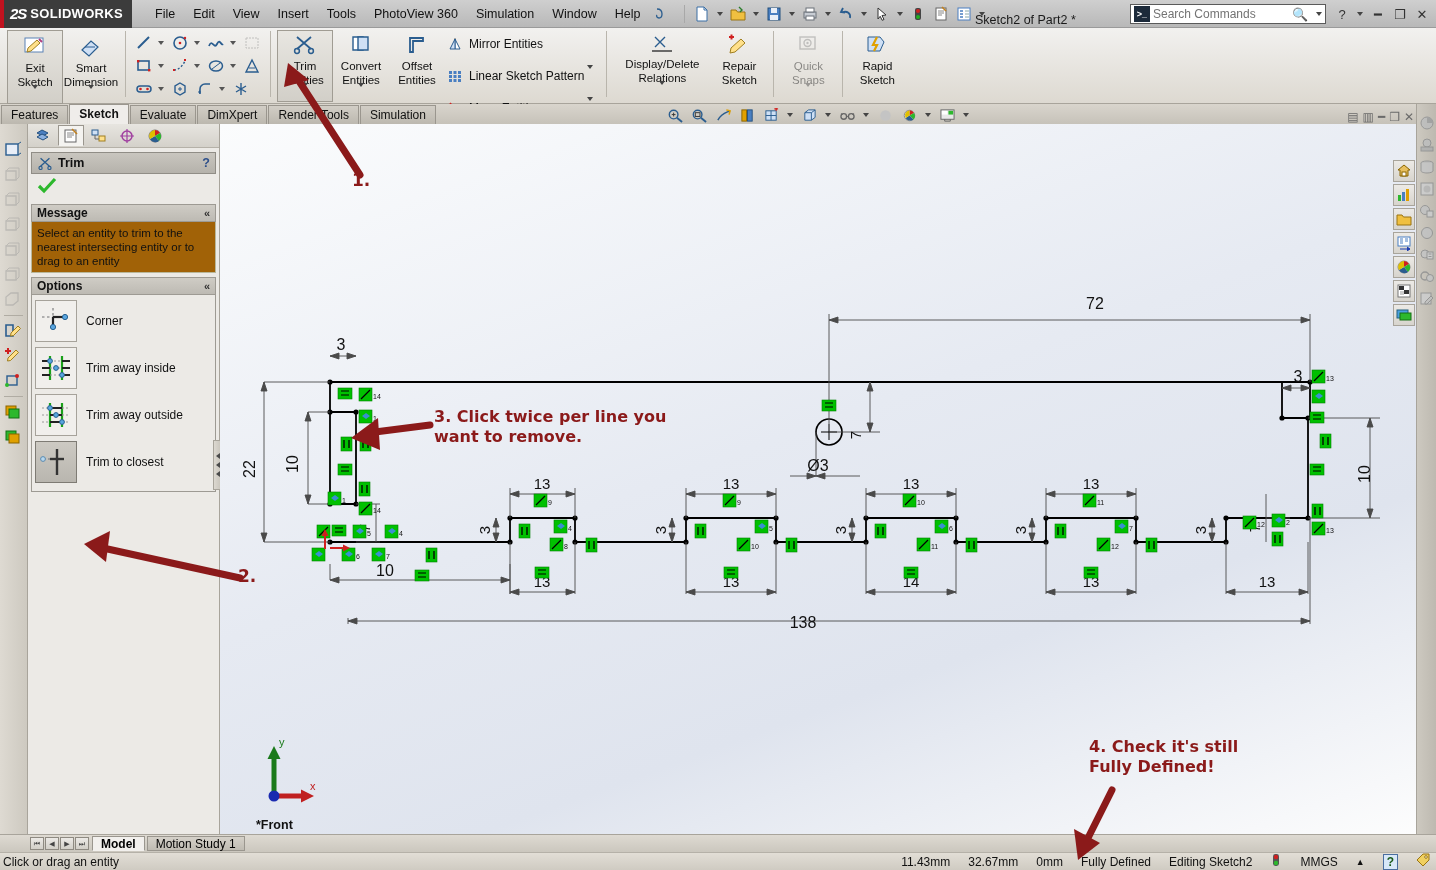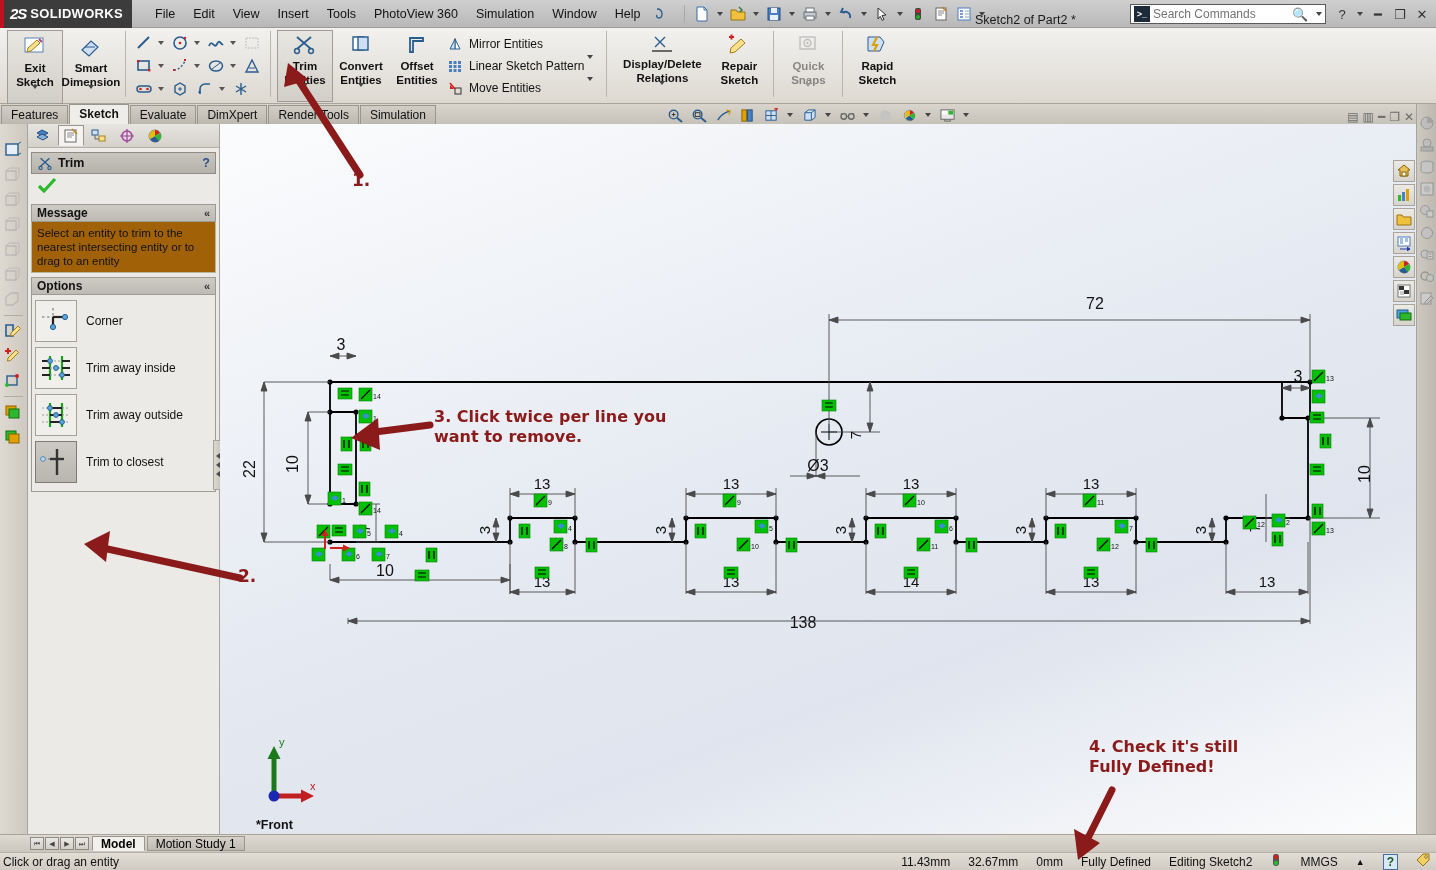--- a/index.html
+++ b/index.html
@@ -52,27 +52,27 @@
     border-bottom:1px solid #a8a49b;
     display:flex; align-items:flex-start; padding-left:4px;
   }
   .rgroup{display:flex;align-items:flex-start;height:76px;padding:2px 3px;}
   .rsep{width:1px;height:66px;background:#b9b5ac;margin:3px 3px;}
   .bigbtn{
     width:56px;min-height:56px;display:flex;flex-direction:column;align-items:center;
     padding-top:3px;cursor:default;border:1px solid transparent;
   }
   .bigbtn.sel{background:linear-gradient(#e8e6e1,#d2cfc8);border:1px solid #a09c93;}
-  .bigbtn .lbl{font-size:11.5px;line-height:12px;text-align:center;color:#111;margin-top:2px;font-weight:bold;}
+  .bigbtn .lbl{font-size:11.5px;line-height:12px;text-align:center;color:#111;margin-top:2px;}
   .bigbtn .dd{margin-top:1px;}
   .gridbtns{display:flex;flex-direction:column;gap:1px;padding-top:2px;}
   .grow{display:flex;align-items:center;gap:1px;}
   .sbtn{width:24px;height:22px;display:flex;align-items:center;justify-content:center;border:1px solid transparent;cursor:default;}
   .minicaret{width:0;height:0;border-left:3px solid transparent;border-right:3px solid transparent;border-top:4px solid #555;margin-left:1px;margin-right:3px;}
-  .listbtns{display:flex;flex-direction:column;gap:2px;padding-top:4px;}
+  .listbtns{display:flex;flex-direction:column;gap:12px;padding-top:4px;}
   .lrow{display:flex;align-items:center;height:20px;cursor:default;padding-right:4px;}
   .lrow .ico{width:20px;height:18px;display:flex;align-items:center;justify-content:center;}
   .lrow .ltxt{font-size:12px;margin-left:4px;color:#111;}
   .lrow .lcar{margin-left:auto;}
   .dimmed{opacity:.45;}
 
   
   #tabs{
     position:absolute;left:0;top:104px;width:1436px;height:20px;
     background:linear-gradient(#d9d5cd,#c6c2b9);

